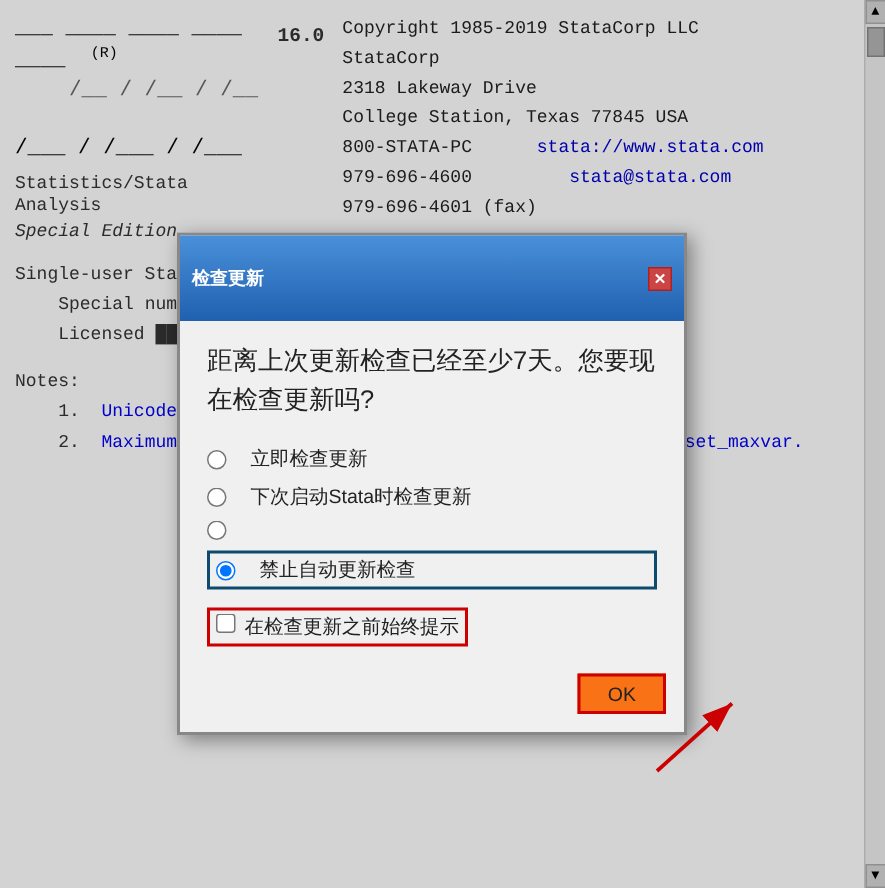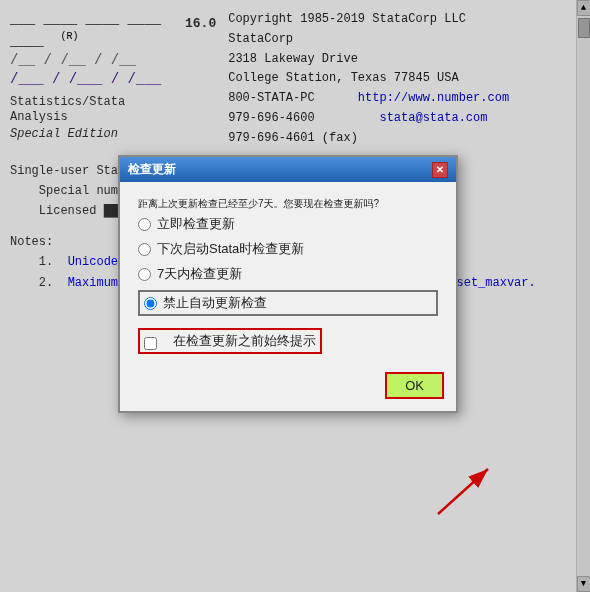--- a/index.html
+++ b/index.html
@@ -101,21 +101,21 @@
       box-shadow: 3px 3px 12px rgba(0,0,0,0.4);
       width: 340px;
       position: absolute;
       top: 155px;
       left: 118px;
     }
 
     .dialog-titlebar {
       background: linear-gradient(to bottom, #4a90d9, #2060b0);
       color: white;
-      padding: 4px 8px;
+      padding: 20px 8px;
       font-size: 12px;
       font-weight: bold;
       font-family: Arial, sans-serif;
       display: flex;
       align-items: center;
       justify-content: space-between;
     }
 
     .dialog-close {
       width: 16px;
@@ -131,36 +131,36 @@
     }
 
     .dialog-body {
       padding: 14px 18px 12px 18px;
       font-family: 'Microsoft YaHei', Arial, sans-serif;
       font-size: 13px;
       color: #222;
     }
 
     .dialog-question {
-      margin-bottom: 4px;
+      margin-bottom: 18px;
       line-height: 1.5;
-      font-size: 10px;
+      font-size: 17px;
     }
 
     .radio-group {
       display: flex;
       flex-direction: column;
       gap: 7px;
       margin-bottom: 12px;
     }
 
     .radio-item {
       display: flex;
       align-items: center;
-      gap: 6px;
+      gap: 16px;
       font-size: 13px;
       cursor: pointer;
     }
 
     .radio-item input[type="radio"] {
       margin: 0;
       cursor: pointer;
     }
 
     .checkbox-item {
@@ -180,21 +180,21 @@
     }
 
     .dialog-footer {
       display: flex;
       justify-content: flex-end;
       padding: 6px 12px 12px 12px;
       gap: 8px;
     }
 
     .btn-ok {
-      background: #bef264;
+      background: #f97316;
       border: 2px solid #cc0000;
       padding: 4px 18px;
       font-size: 13px;
       cursor: pointer;
       font-family: Arial, sans-serif;
       color: #222;
     }
 
     .logo-ascii {
       font-family: 'Courier New', monospace;
@@ -240,42 +240,42 @@
     <div class="scrollbar-thumb"></div>
     <div class="scrollbar-arrow" style="margin-top:auto;">▼</div>
   </div>
 
   <div class="content-area">
 
     <div class="header-row">
       <div class="logo-block">
         <div class="logo-ascii">
           <div style="font-size:14px;color:#000000;letter-spacing:0px;">  ___  ____  ____  ____  ____ &nbsp;<span style="font-size:10px;vertical-align:super;">(R)</span></div>
-          <div style="font-size:14px;color:#666;letter-spacing:0px;"> /__    /   /__    /   /__ &nbsp;</div>
-          <div style="font-size:14px;color:#4c1d95;letter-spacing:0px;">/___   /   /___   /   /___ </div>
+          <div style="font-size:14px;color:#666;letter-spacing:0px;margin-left:36px;"> /__    /   /__    /   /__ &nbsp;</div>
+          <div style="font-size:14px;color:#000000;letter-spacing:0px;">/___   /   /___   /   /___ </div>
         </div>
         <div style="margin-top:4px;">
           <span style="font-family:'Courier New',monospace;font-size:12px;color:#333;">Statistics/Stata Analysis</span>
         </div>
         <div style="margin-top:2px;">
           <span class="special-edition">Special Edition</span>
         </div>
       </div>
 
       <div style="display:flex;align-items:flex-start;">
         <div style="font-family:Liberation Mono, monospace;font-size:13px;font-weight:bold;color:#333;margin-right:12px;margin-top:6px;white-space:nowrap;">16.0</div>
         <div class="info-block">
           <div class="info-line">Copyright 1985-2019 StataCorp LLC</div>
           <div class="info-line">StataCorp</div>
           <div class="info-line">2318 Lakeway Drive</div>
           <div class="info-line">College Station, Texas 77845 USA</div>
           <div class="info-line">
             <span>800-STATA-PC</span>
             &nbsp;&nbsp;&nbsp;&nbsp;
-            <span class="link">http://www.number.com</span>
+            <span class="link">stata://www.stata.com</span>
           </div>
           <div class="info-line">
             <span>979-696-4600</span>
             &nbsp;&nbsp;&nbsp;&nbsp;&nbsp;&nbsp;&nbsp;
             <span class="link">stata@stata.com</span>
           </div>
           <div class="info-line">979-696-4601 (fax)</div>
         </div>
       </div>
     </div>
@@ -323,31 +323,30 @@
             <span>立即检查更新</span>
           </label>
 
           <label class="radio-item">
             <input type="radio" name="update" style="">
             <span>下次启动Stata时检查更新</span>
           </label>
 
           <label class="radio-item">
             <input type="radio" name="update" style="">
-            <span>7天内检查更新</span>
           </label>
 
-          <label class="radio-item" style="border:2px solid #737373;padding:2px 4px;align-items:center;">
+          <label class="radio-item" style="border:2px solid #0c4a6e;padding:2px 4px;align-items:center;">
             <input type="radio" name="update" checked="" style="">
             <span>禁止自动更新检查</span>
           </label>
 
         </div>
 
-        <label class="checkbox-item" style="border:2px solid #cc0000;padding:2px 4px;display:inline-flex;align-items:flex-end;gap:16px;">
+        <label class="checkbox-item" style="border:2px solid #cc0000;padding:2px 4px;display:inline-flex;align-items:flex-start;gap:6px;">
           <input type="checkbox" style="">
           <span>在检查更新之前始终提示</span>
         </label>
 
       </div>
 
       <div class="dialog-footer">
         <button class="btn-ok">OK</button>
       </div>
 

